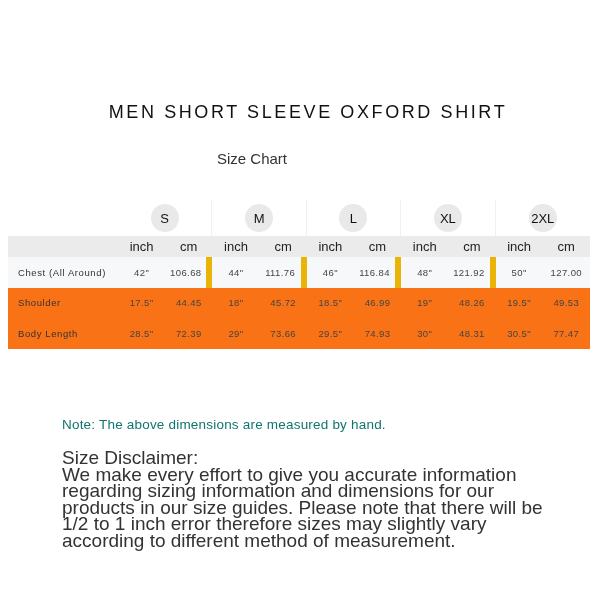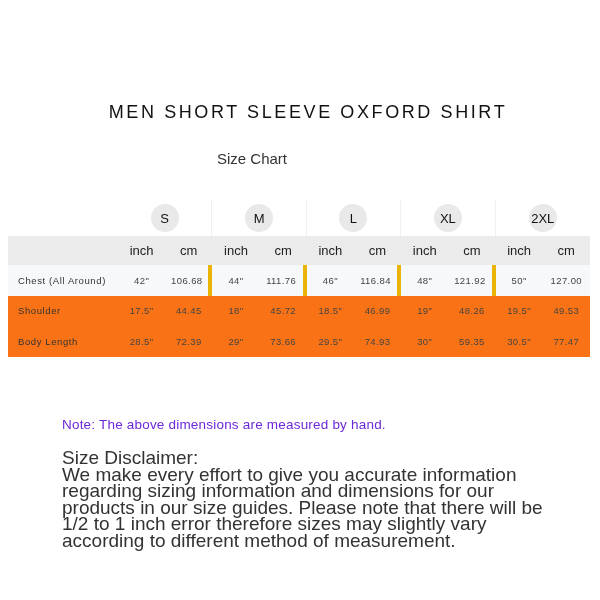--- a/index.html
+++ b/index.html
@@ -72,21 +72,21 @@
       align-items: center;
       font-size: 13px;
       color: #111;
       box-sizing: border-box;
     }
     .row {
       display: flex;
       align-items: center;
       height: 30.5px;
     }
-    .row.header { background: #ebebeb; height: 29px; }
+    .row.header { background: #ebebeb; height: 21px; }
     .row.light { background: #f7f8fa; }
     .row.gray { background: #f97316; justify-content: space-between; }
     .row .label {
       width: 110px;
       flex: 0 0 110px;
       padding-left: 10px;
       box-sizing: border-box;
       font-size: 9.5px;
       letter-spacing: 0.6px;
       color: #333;
@@ -103,28 +103,28 @@
       display: flex;
       align-items: center;
       justify-content: center;
       box-sizing: border-box;
     }
     .row.header .cell {
       font-size: 13px;
       letter-spacing: 0;
       color: #222;
     }
-    .row.light .cell.group-end { border-right: 4px solid #eab308; }
+    .row.light .cell.group-end { border-right: 6px solid #eab308; }
     .row.light .cell.group-end:last-child { border-right: none; }
     .note {
       position: absolute;
       left: 62px;
       top: 417px;
       font-size: 13.5px;
-      color: #6d28d9;
+      color: #0f766e;
       letter-spacing: 0.2px;
     }
     .disclaimer {
       position: absolute;
       left: 62px;
       top: 450px;
       width: 500px;
       font-size: 19px;
       line-height: 16.5px;
       color: #333;
@@ -202,21 +202,21 @@
 
   <div class="row gray">
     <div class="label">Body Length</div>
     <div class="cell">28.5"</div>
     <div class="cell group-end">72.39</div>
     <div class="cell">29"</div>
     <div class="cell group-end">73.66</div>
     <div class="cell">29.5"</div>
     <div class="cell group-end">74.93</div>
     <div class="cell">30"</div>
-    <div class="cell group-end">59.35</div>
+    <div class="cell group-end">48.31</div>
     <div class="cell">30.5"</div>
     <div class="cell group-end">77.47</div>
   </div>
 </div>
 
 <div class="note">Note: The above dimensions are measured by hand.</div>
 
 <div class="disclaimer">
   <p>Size Disclaimer:</p>
   <p>We make every effort to give you accurate information regarding sizing information and dimensions for our products in our size guides. Please note that there will be 1/2 to 1 inch error therefore sizes may slightly vary according to different method of measurement.</p>

